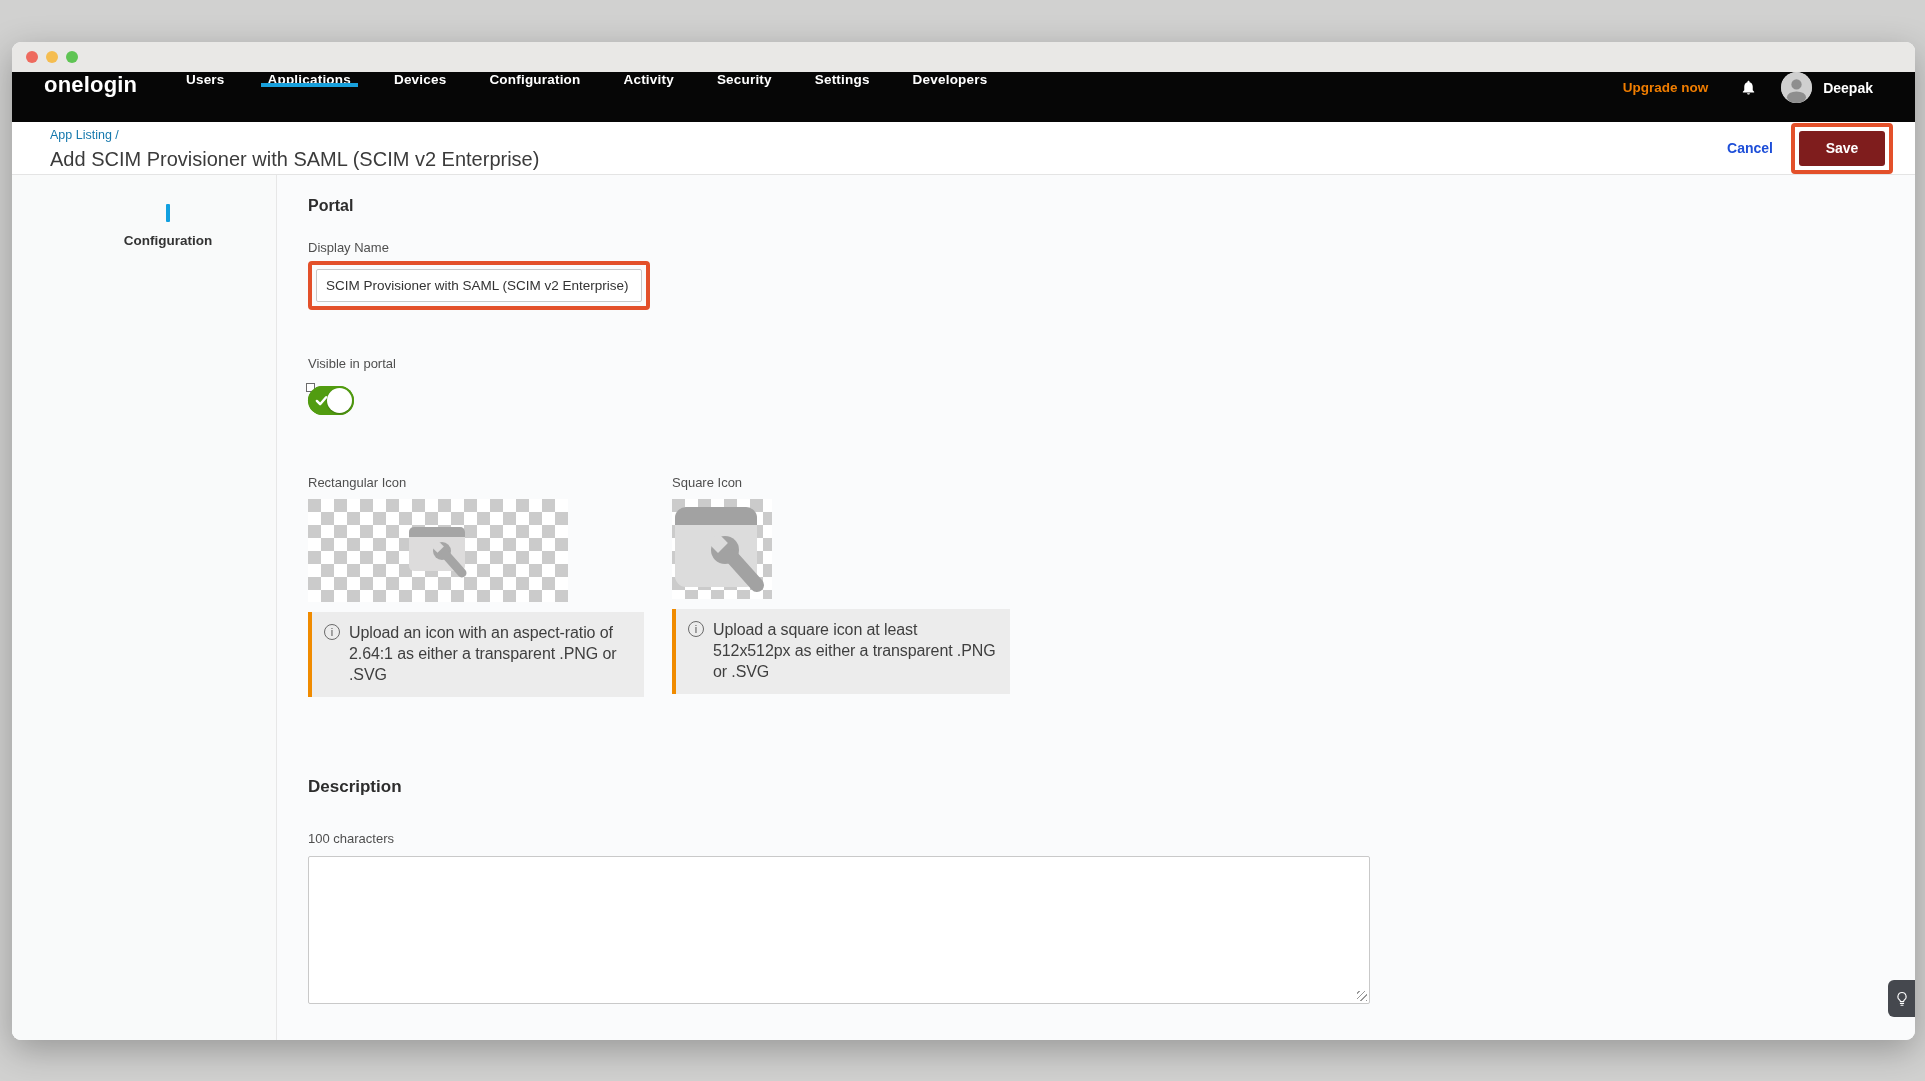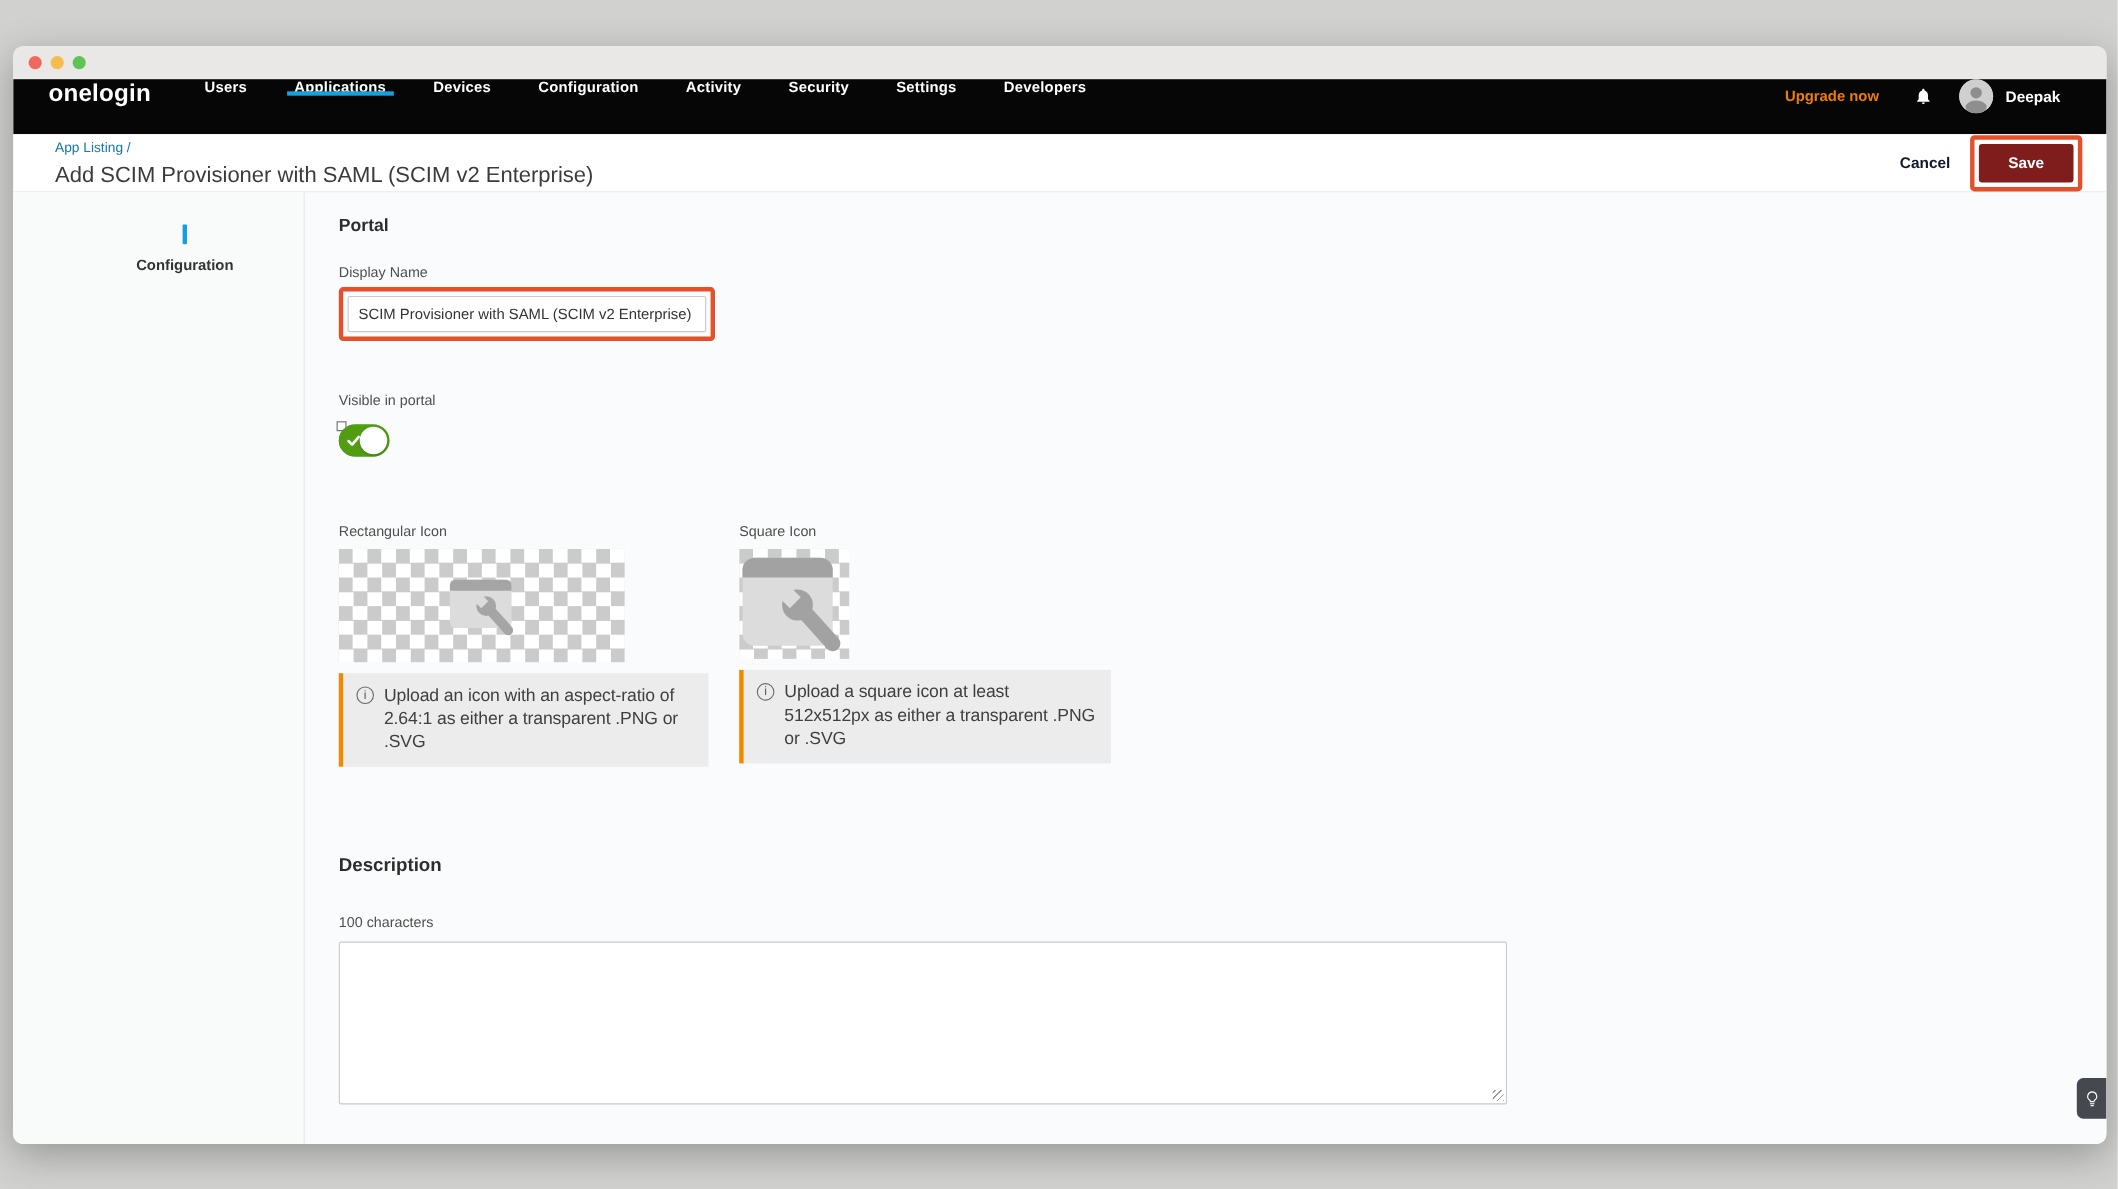--- a/index.html
+++ b/index.html
@@ -29,21 +29,21 @@
   .bell { margin-left:32px; display:flex; align-items:center; cursor:pointer; }
   .user { margin-left:24px; display:flex; align-items:center; gap:11px; cursor:pointer; }
   .avatar { width:31px; height:31px; border-radius:50%; overflow:hidden; background:#cfcfcf; display:block; }
   .user-name { font-size:14px; font-weight:700; }
 
   
   .page-header { height:53px; background:#fff; border-bottom:1px solid #e4e4e4; display:flex; align-items:center; justify-content:space-between; padding:0 22px 0 38px; flex:0 0 auto; }
   .crumb { font-size:12.5px; color:#1478ad; text-decoration:none; cursor:pointer; display:inline-block; }
   .page-title { font-size:20px; font-weight:400; color:#3b3b3b; margin-top:5px; }
   .header-right { display:flex; align-items:center; }
-  .cancel-link { color:#0f172a; font-size:14px; font-weight:600; text-decoration:none; margin-right:18px; cursor:pointer; }
+  .cancel-link { color:#1d4ed8; font-size:14px; font-weight:600; text-decoration:none; margin-right:18px; cursor:pointer; }
   .annotation { border:4px solid #e3502a; border-radius:4px; padding:4px; display:inline-block; }
   .save-btn { width:86px; height:35px; background:#7f1d1d; color:#fff; border:none; border-radius:3px; font-size:14px; font-weight:700; font-family:"Liberation Sans",sans-serif; cursor:pointer; }
 
   
   .body-row { flex:1; display:flex; min-height:0; background:#fafbfc; position:relative; }
   .sidebar { width:265px; flex:0 0 auto; background:#f9fafa; border-right:1px solid #e7e7e7; padding-top:29px; }
   .side-item { display:flex; align-items:center; gap:11px; padding-left:48px; cursor:pointer;flex-direction:column; }
   .side-ind { width:4px; height:18px; background:#12a0e0; border-radius:1px; }
   .side-label { font-size:13.5px; font-weight:700; color:#333; }
 

